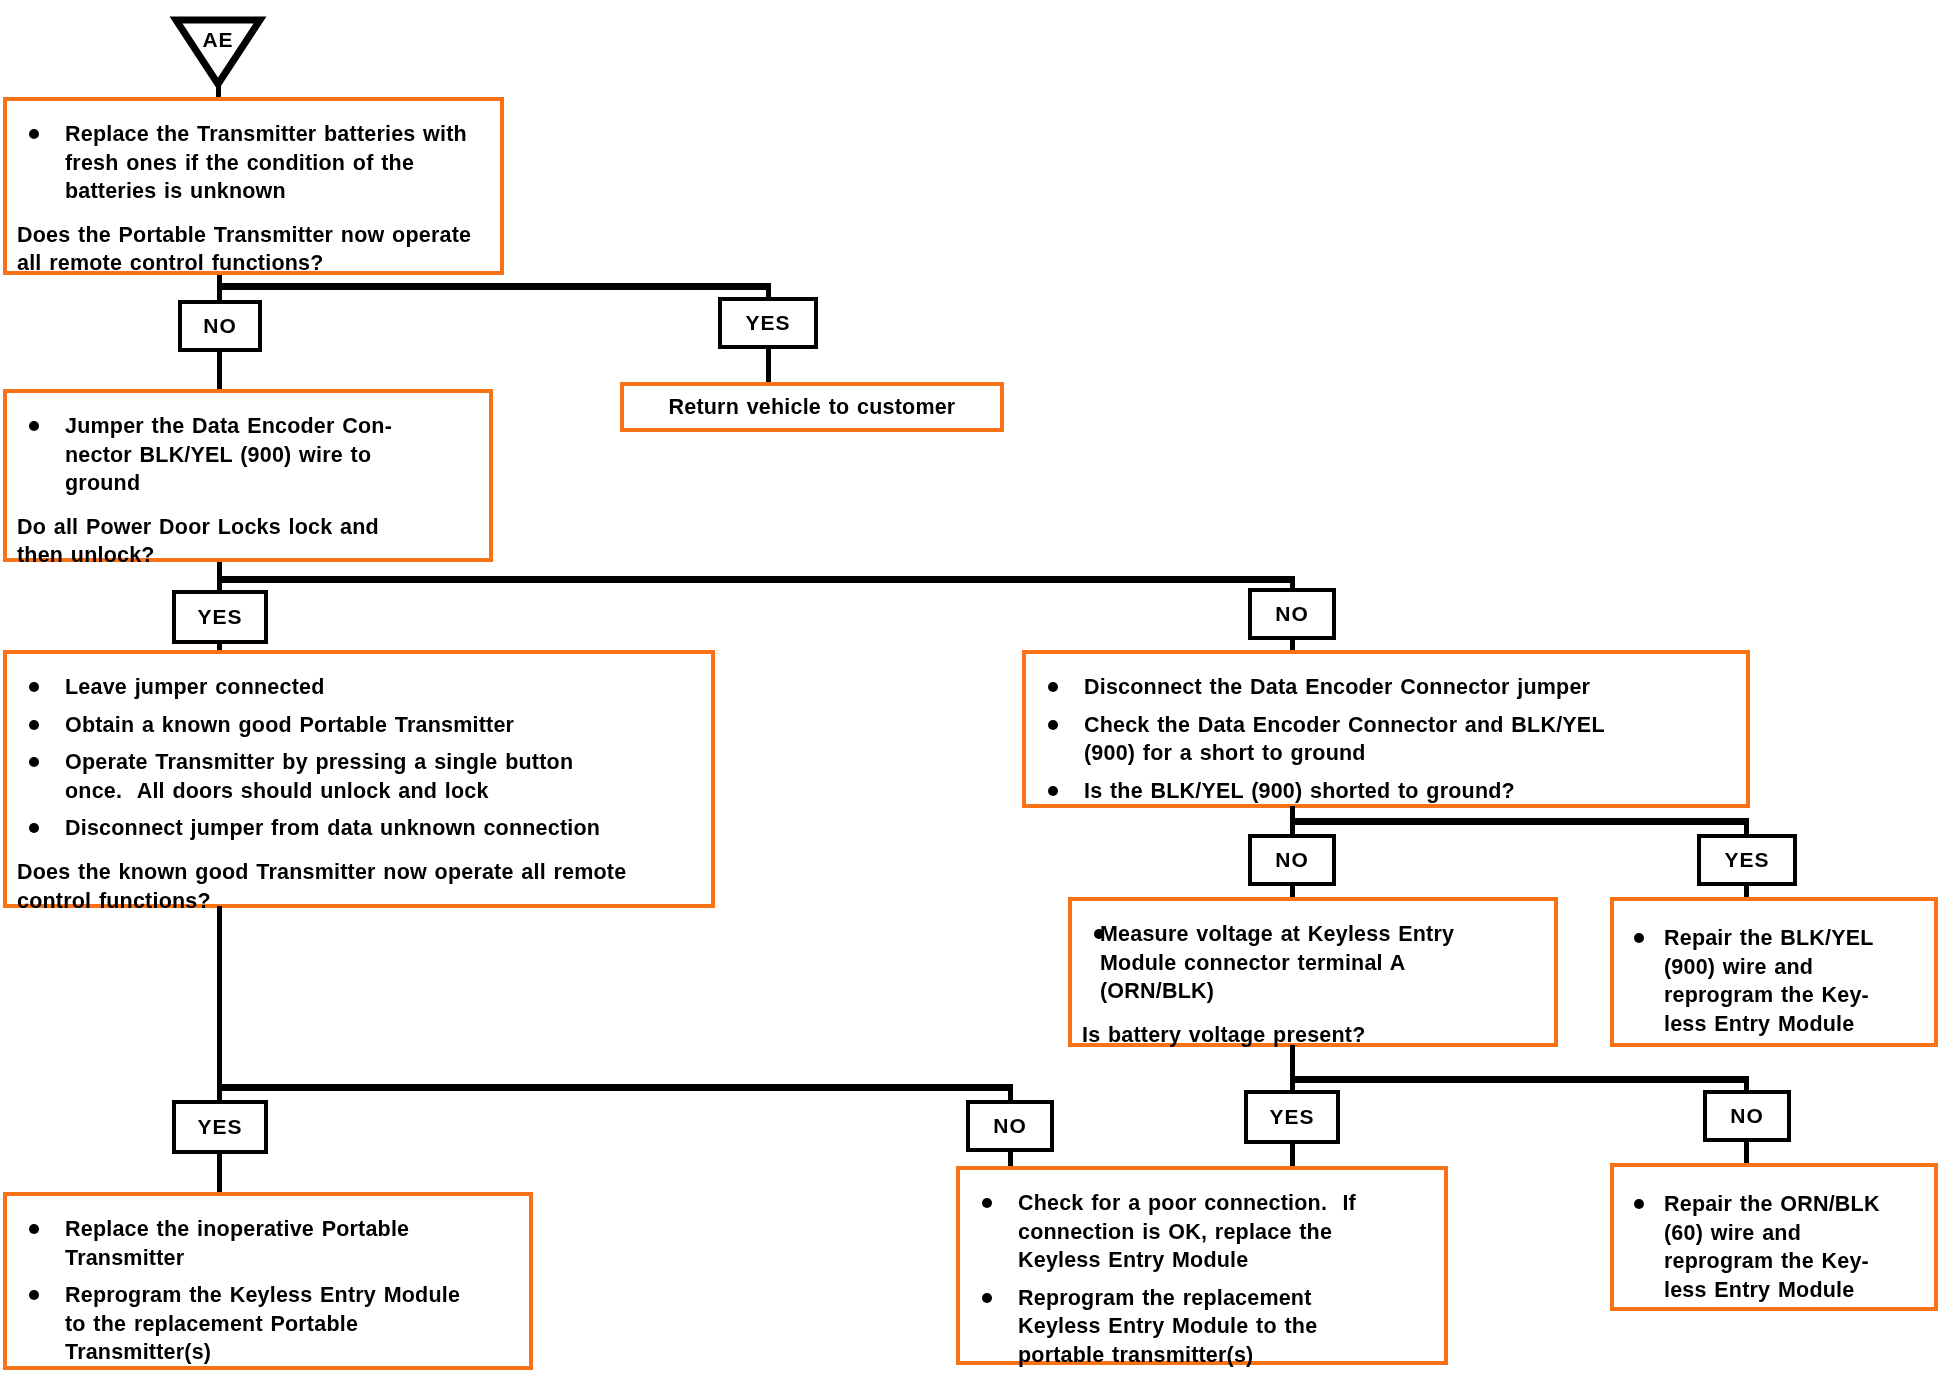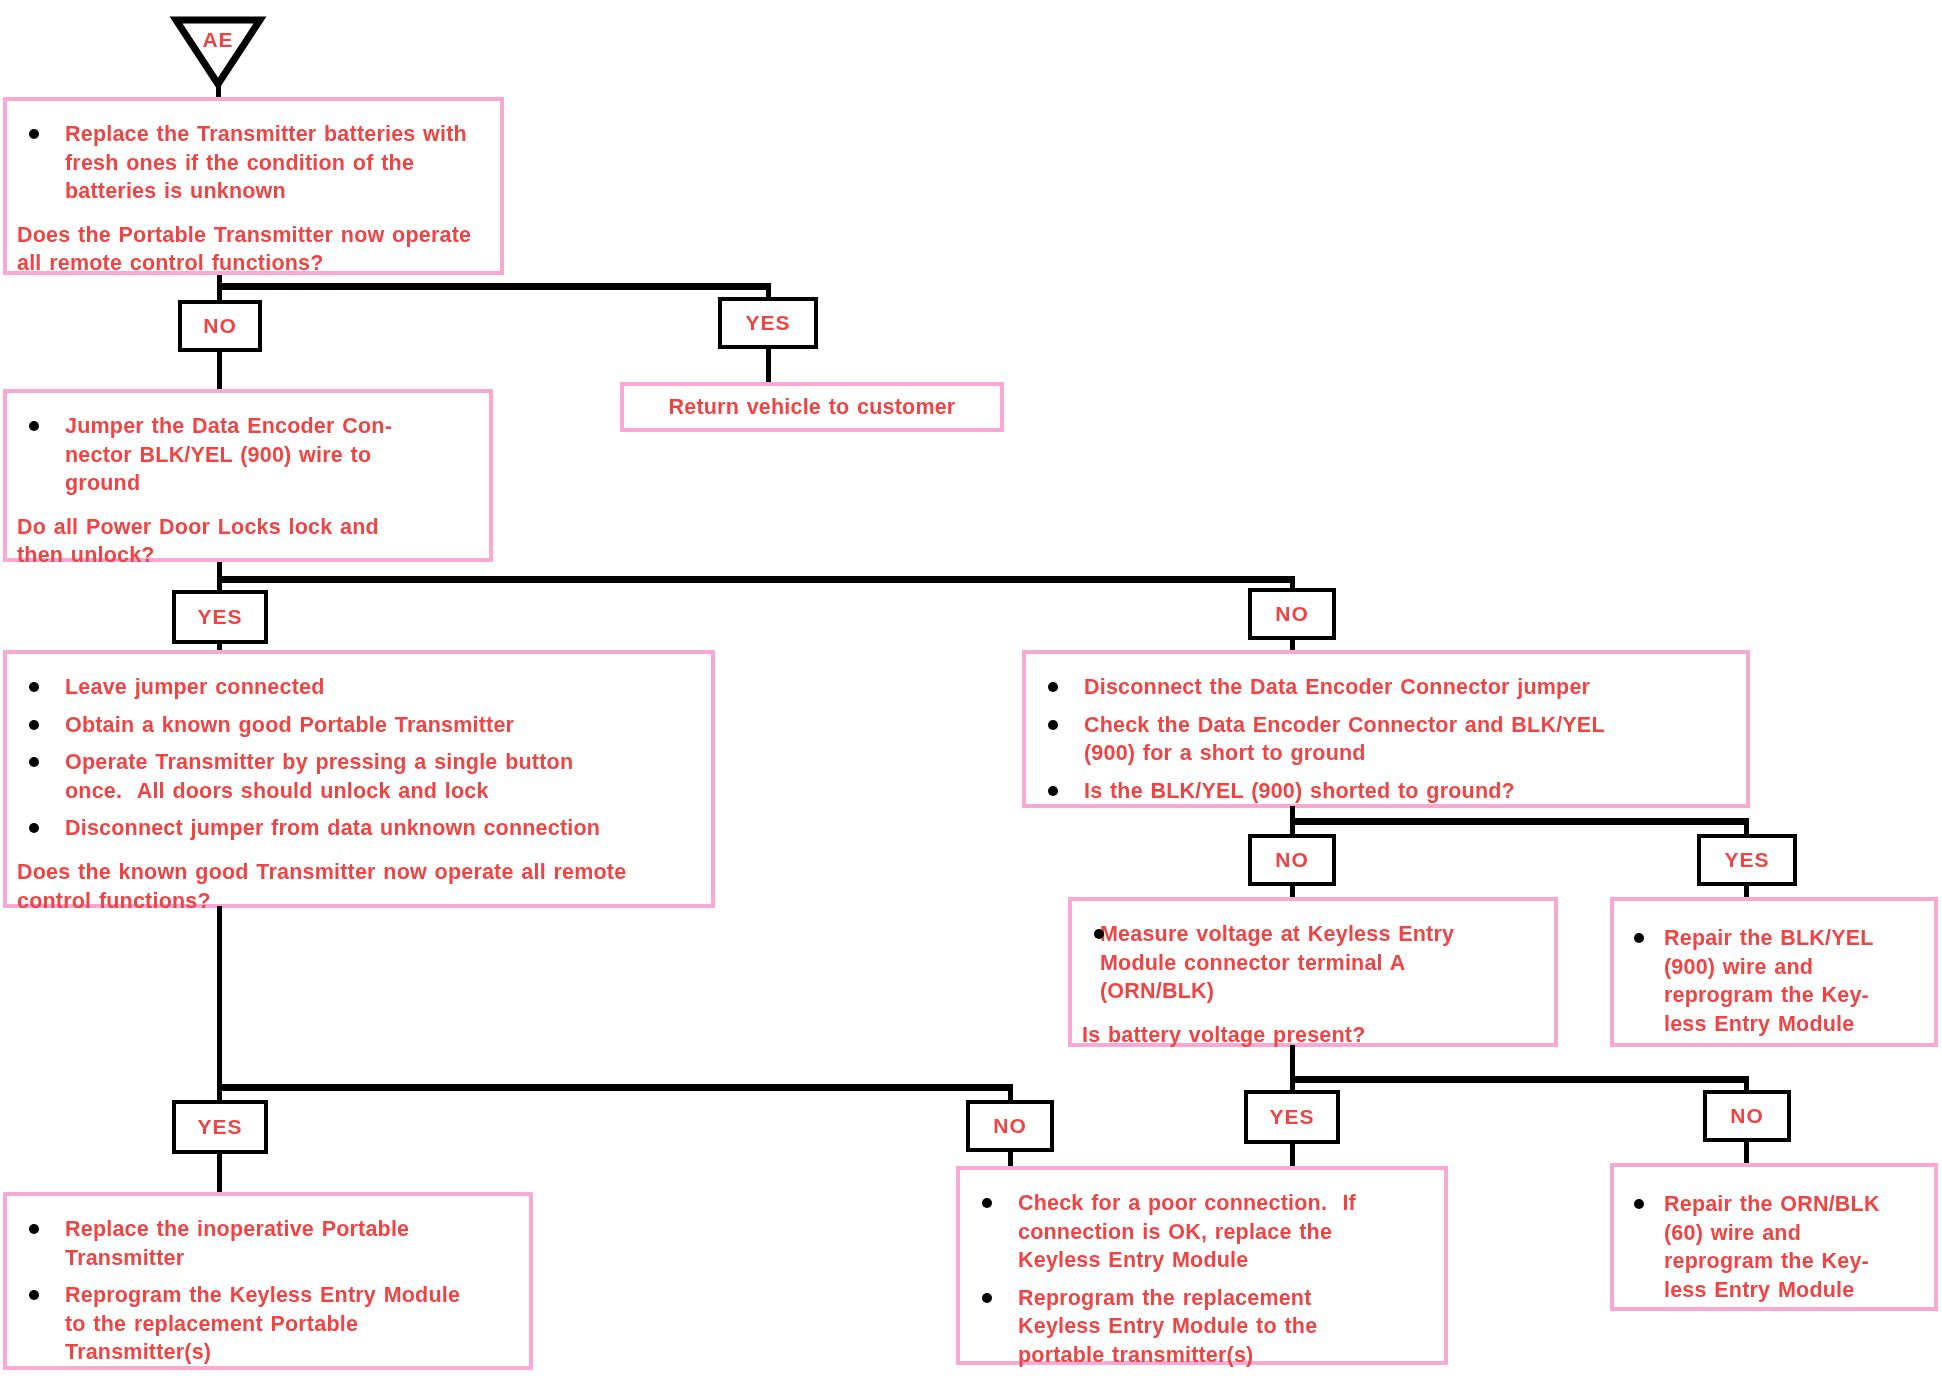--- a/index.html
+++ b/index.html
@@ -2,30 +2,30 @@
 <html><head>
 <meta charset="utf-8">
 <style>
   html,body{margin:0;padding:0;background:#ffffff;}
   #canvas{
     position:relative;
     width:1942px;height:1376px;
     background:#ffffff;
     font-family:"Liberation Sans", sans-serif;
     font-weight:700;
-    color:#ef4444;
+    color:#000000;
     font-size:21.5px;
     line-height:1.33;
     letter-spacing:.2px;
     word-spacing:1.5px;
   }
   .node{
     position:absolute;
     background:#fff;
-    border:4px solid #f9a8d4;
+    border:4px solid #f97316;
     box-sizing:border-box;
     padding:10px 0 8px 0;
   }
   .item{position:relative;padding-left:58px;margin:9px 0;}
   .dot{
     position:absolute;left:22px;top:9px;
     width:10px;height:10px;border-radius:50%;background:#000;
   }
   .q{padding-left:10px;margin-top:15px;}
   .dec{

